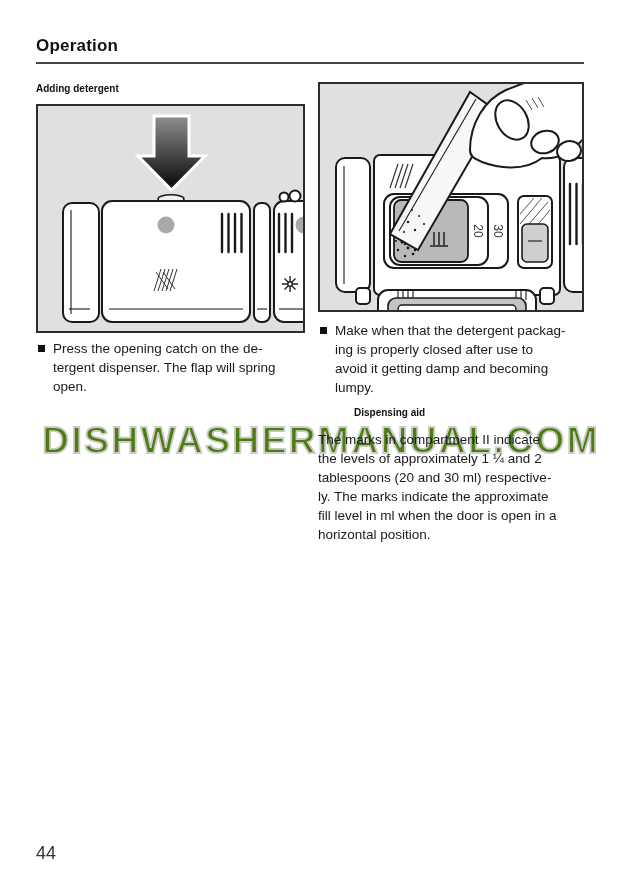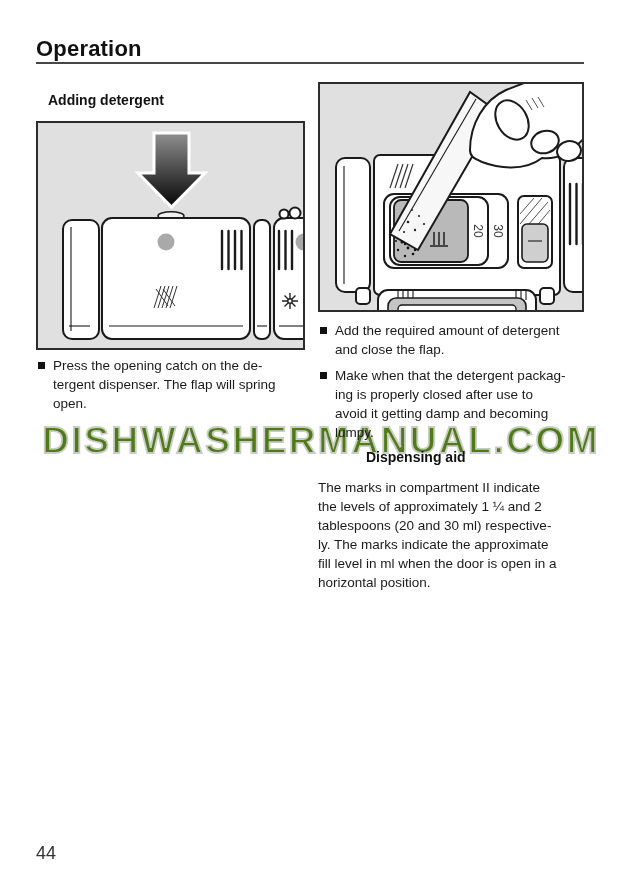--- a/index.html
+++ b/index.html
@@ -1,31 +1,31 @@
 <!DOCTYPE html>
 <html><head>
 <meta charset="utf-8">
 <style>
   html,body{margin:0;padding:0;}
   body{
     width:620px;height:881px;position:relative;background:#ffffff;
     font-family:"Liberation Sans",sans-serif;color:#1a1a1a;overflow:hidden;
   }
   .page-title{
-    position:absolute;left:36px;top:36px;font-size:22px;font-weight:bold;
+    position:absolute;left:36px;top:36px;font-size:17px;font-weight:bold;
     letter-spacing:.2px;color:#111;
   }
   .title-rule{
     position:absolute;left:36px;top:62px;width:548px;height:2px;background:#454545;
   }
   .col{position:absolute;z-index:2;}
   .left-col{left:36px;top:80px;width:270px;}
   .right-col{left:318px;top:82px;width:267px;}
   .section-heading{
-    font-size:14px;font-weight:bold;line-height:17px;margin:12px;color:#111;
+    font-size:10px;font-weight:bold;line-height:17px;margin:0;color:#111;
   }
   .figure{
     border:2px solid #2c2c2c;background:#e0e0e0;overflow:hidden;
   }
   .figure svg{display:block;width:100%;height:100%;}
   .fig-left{width:265px;height:225px;margin-top:7px;}
   .fig-right{width:262px;height:226px;}
   .bullets{margin-top:6px;}
   .right-col .bullets{margin-top:9px;}
   .bullet{display:flex;margin:0 0 7px 0;}
@@ -216,25 +216,20 @@
         <g class="hatch" stroke="#333">
           <path d="M206 16 L212 26 M212 14 L218 24 M218 13 L224 23"></path>
         </g>
       </g>
     </svg>
   </div>
 
   <div class="bullets">
     <div class="bullet">
       <span class="bullet-marker"></span>
-      <span class="body-text">Add the required amount of detergent
-and close the flap.</span>
-    </div>
-    <div class="bullet">
-      <span class="bullet-marker"></span>
       <span class="body-text">Make when that the detergent packag-
 ing is properly closed after use to
 avoid it getting damp and becoming
 lumpy.</span>
     </div>
   </div>
 
   <h2 class="section-heading dispensing-heading">Dispensing aid</h2>
   <p class="body-text para-gap">The marks in compartment II indicate
 the levels of approximately 1 ¼ and 2

